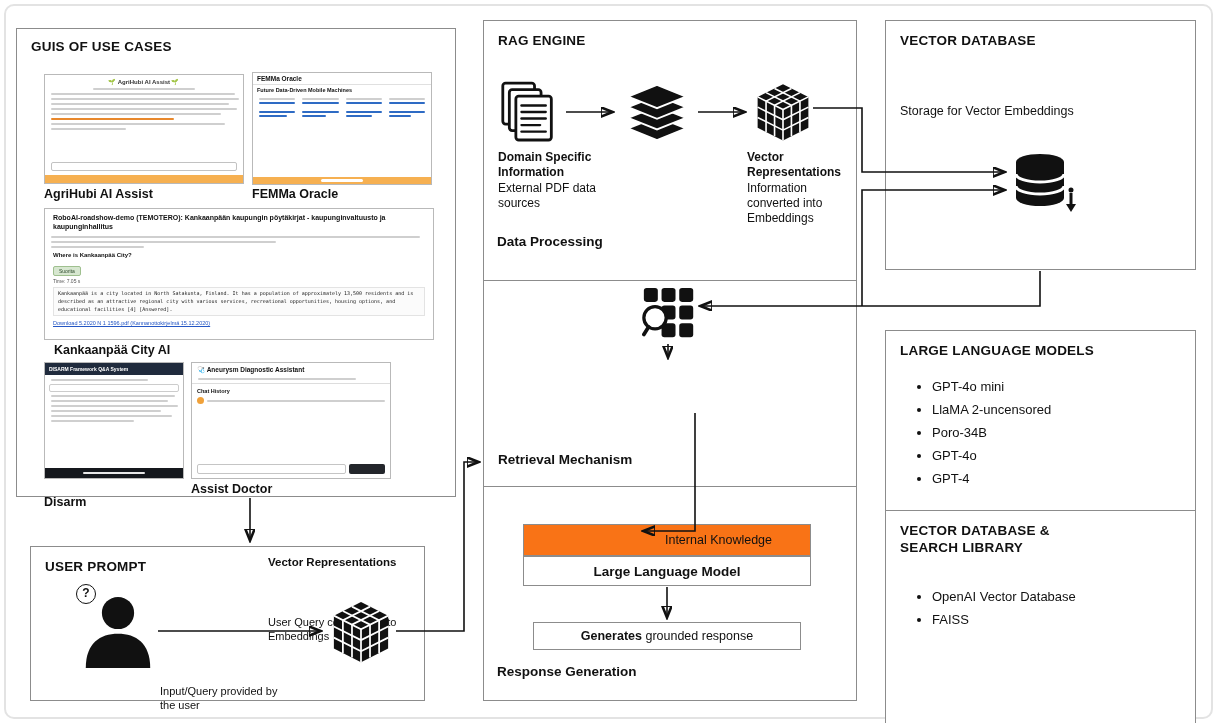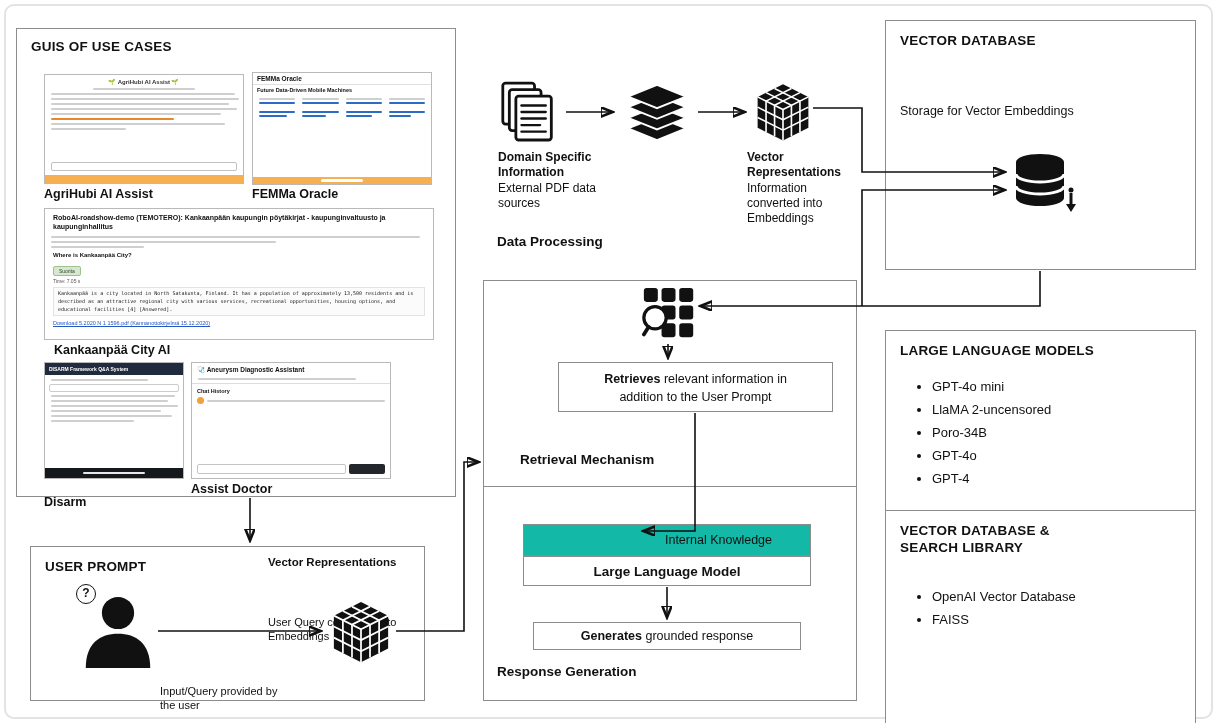--- a/index.html
+++ b/index.html
@@ -56,21 +56,21 @@
   .ad-send { width:36px; height:10px; background:#23262b; border-radius:2px; }
 
   
   .q-bubble { position:absolute; width:20px; height:20px; border:1.5px solid #111; border-radius:50%; font-size:12px; font-weight:700; text-align:center; line-height:17px; background:#fff; }
   .up-cap { position:absolute; font-size:11px; line-height:1.3;margin-top:44px; }
   .up-vt { position:absolute; font-size:11.5px; font-weight:700; }
 
   
   .black-box { position:absolute; left:533px; top:503px; width:104px; height:58px; background:#000; color:#fff; font-size:12px; line-height:16px; text-align:center; padding-top:5px; z-index:4; }
   .black-box .b { font-weight:700; }
-  .ik-box { position:absolute; left:523px; top:524px; width:288px; height:32px; border:1px solid #8c8c8c; background:#14b8a6; font-size:12.5px; display:flex; align-items:center; justify-content:flex-end; padding-right:38px; z-index:2; }
+  .ik-box { position:absolute; left:523px; top:524px; width:288px; height:32px; border:1px solid #8c8c8c; background:#f97316; font-size:12.5px; display:flex; align-items:center; justify-content:flex-end; padding-right:38px; z-index:2; }
   .llm-box { position:absolute; left:523px; top:556px; width:288px; height:30px; border:1px solid #8c8c8c; background:#fff; font-size:13.5px; font-weight:700; display:flex; align-items:center; justify-content:center; z-index:3; }
   .gen-box { position:absolute; left:533px; top:622px; width:268px; height:28px; border:1px solid #8c8c8c; background:#fff; font-size:12.5px; display:flex; align-items:center; justify-content:center; }
 
   .retrieves-box { position:absolute; left:558px; top:362px; width:275px; height:50px; border:1px solid #8c8c8c; background:#fff; font-size:12.5px; text-align:center; padding-top:7px; line-height:18px; }
 
   ul.bullets { position:absolute; list-style:disc; padding-left:20px; font-size:13px; }
   ul.bullets li { margin-bottom:8px; }
 </style>
 </head>
 <body>
@@ -212,20 +212,23 @@
         <line x1="4" y1="38.7" x2="32" y2="52.7"></line>
       <line x1="50.7" y1="20.7" x2="50.7" y2="54.7"></line>
         <line x1="41.3" y1="25.3" x2="41.3" y2="59.3"></line>
       <line x1="60" y1="27.3" x2="32" y2="41.3"></line>
         <line x1="60" y1="38.7" x2="32" y2="52.7"></line>
       <polyline points="4,16 32,30 60,16"></polyline>
         <line x1="32" y1="30" x2="32" y2="64"></line>
     </g>
   </svg>
 
+  <div class="box" style="left:483px;top:20px;width:374px;height:261px">
+    <div class="h1" style="left:14px;top:12px">RAG ENGINE</div>
+  </div>
   <svg class="icon" style="left:500px;top:80px" width="56" height="64" viewBox="0 0 60 66">
     <rect x="3" y="2" width="34" height="44" rx="3" fill="#fff" stroke="#111" stroke-width="3"></rect>
     <rect x="10" y="9" width="34" height="44" rx="3" fill="#fff" stroke="#111" stroke-width="3"></rect>
     <rect x="17" y="16" width="38" height="47" rx="3" fill="#fff" stroke="#111" stroke-width="3"></rect>
     <g stroke="#111" stroke-width="2.5" stroke-linecap="round">
       <line x1="23" y1="26" x2="49" y2="26"></line>
         <line x1="23" y1="33" x2="49" y2="33"></line>
       <line x1="23" y1="40" x2="49" y2="40"></line>
         <line x1="23" y1="47" x2="43" y2="47"></line>
       <line x1="23" y1="54" x2="49" y2="54"></line>
@@ -277,25 +280,21 @@
         <rect x="21" y="2" width="15" height="15" rx="3"></rect>
         <rect x="40" y="2" width="15" height="15" rx="3"></rect>
       <rect x="21" y="21" width="15" height="15" rx="3"></rect>
         <rect x="40" y="21" width="15" height="15" rx="3"></rect>
       <rect x="21" y="40" width="15" height="15" rx="3"></rect>
         <rect x="40" y="40" width="15" height="15" rx="3"></rect>
     </g>
     <circle cx="14" cy="34" r="12" fill="#fff" stroke="#111" stroke-width="3.5"></circle>
     <line x1="7" y1="44" x2="2" y2="52" stroke="#111" stroke-width="4" stroke-linecap="round"></line>
   </svg>
-  <div class="retrieves-box">
-    <div><b>Retrieves</b><span> relevant information in</span></div>
-    <div>addition to the User Prompt</div>
-  </div>
-  <div class="sec-label" style="left:520px;top:452px">Retrieval Mechanism</div>
+  <div class="sec-label" style="left:498px;top:452px">Retrieval Mechanism</div>
 
   <div class="box" style="left:483px;top:486px;width:374px;height:215px"></div>
   <div class="ik-box">
     <span>Internal Knowledge</span>
   </div>
   <div class="llm-box">
     <span>Large Language Model</span>
   </div>
   <div class="gen-box">
     <span><b>Generates</b><span> grounded response</span></span>

